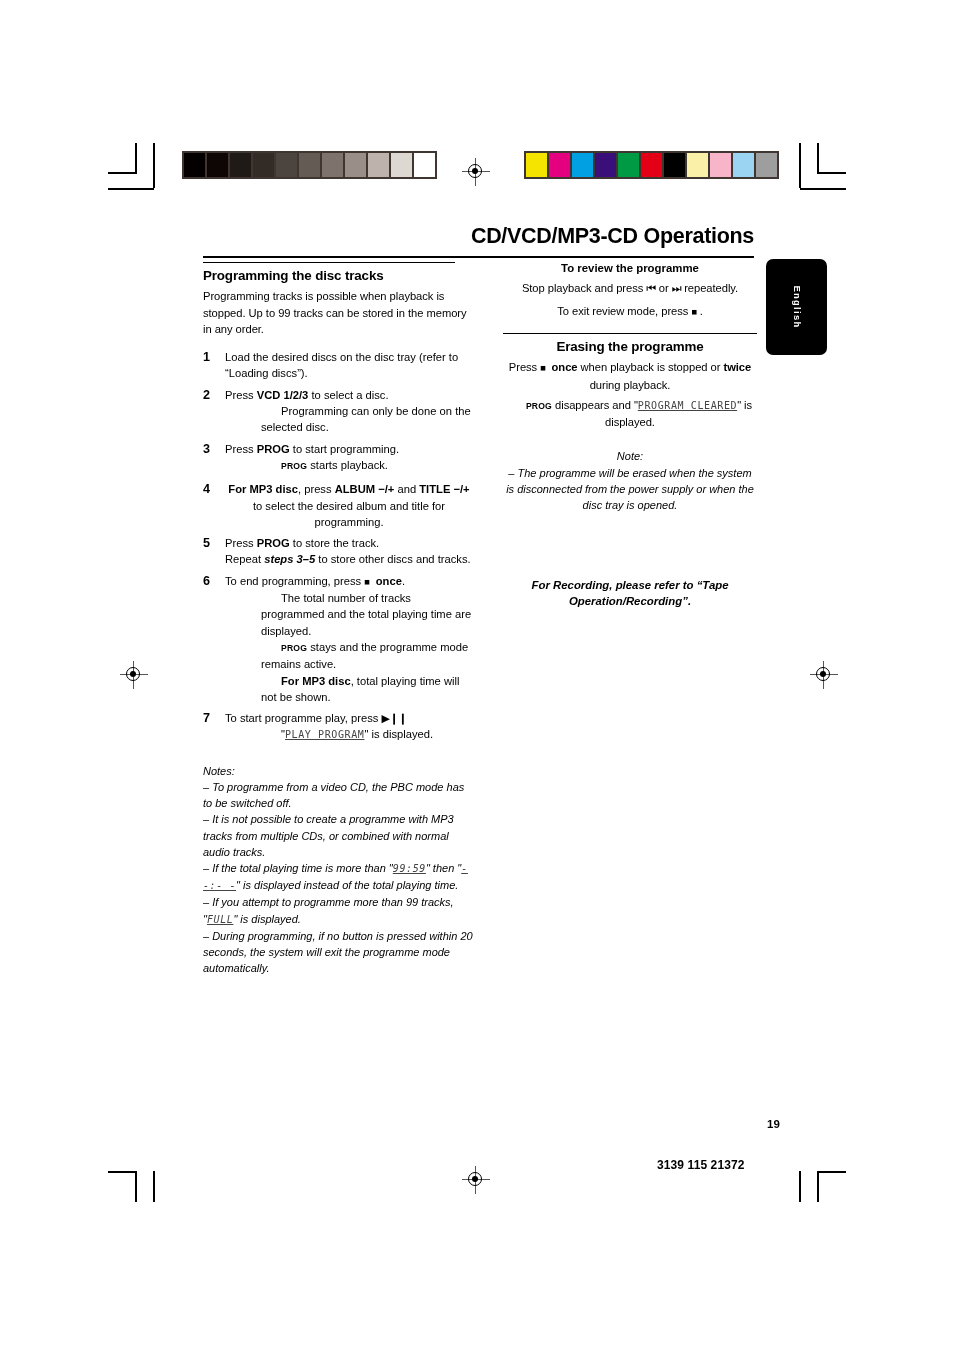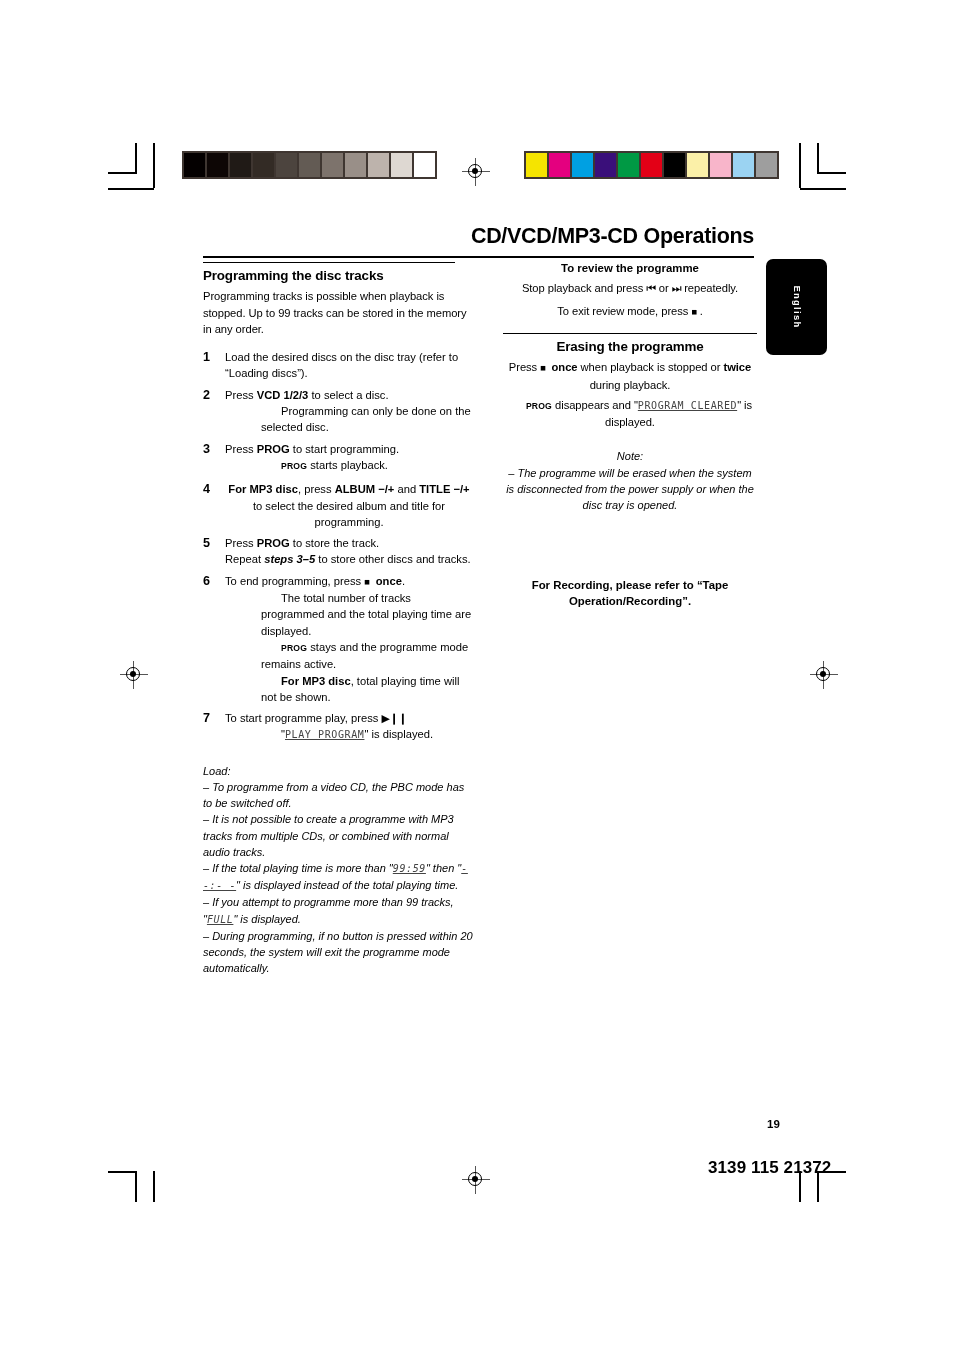--- a/index.html
+++ b/index.html
@@ -163,20 +163,21 @@
   .notes {
     font-style: italic;
     font-size: 11px;
     line-height: 16.2px;
   }
   .notes .nlabel { font-style: italic; }
   .notes p { margin: 0; }
 
   .bold-note {
     font-weight: bold;
+    font-style: italic;
     font-size: 11.4px;
     line-height: 16.3px;
   }
 
   .gap-lg { height: 26px; }
   .gap-md { height: 14px; }
   .gap-sm { height: 8px; }
 
   
   .lang-tab {
@@ -202,23 +203,23 @@
 
   .page-num {
     position: absolute;
     left: 767px;
     top: 1118px;
     font-size: 11.5px;
     font-weight: bold;
   }
   .doc-code {
     position: absolute;
-    left: 708px;
+    left: 657px;
     top: 1158px;
-    font-size: 17px;
+    font-size: 12px;
     font-weight: bold;
     letter-spacing: 0.1px;
   }
 
   
   .glyph { font-size: 11px; letter-spacing: -0.5px; }
   .glyph-stop { font-size: 9.5px; }
 </style>
 </head>
 <body>
@@ -346,21 +347,21 @@
 
   <div class="step">
     <span class="num">7</span>
     <span class="line"><span>To start programme play, press </span><span class="glyph">▶❙❙</span></span>
     <span class="indent"><span>"</span><span class="lcd">PLAY PROGRAM</span><span>" is displayed.</span></span>
   </div>
 
   <div class="gap-md"></div>
 
   <div class="notes">
-    <p class="nlabel">Load:</p>
+    <p class="nlabel">Notes:</p>
     <p>–  To programme from a video CD, the PBC mode has to be switched off.</p>
     <p>–  It is not possible to create a programme with MP3 tracks from multiple CDs, or combined with normal audio tracks.</p>
     <p><span>–  If the total playing time is more than "</span><span class="lcd">99:59</span><span>" then "</span><span class="lcd">- -:- -</span><span>" is displayed instead of the total playing time.</span></p>
     <p><span>–  If you attempt to programme more than 99 tracks, "</span><span class="lcd">FULL</span><span>" is displayed.</span></p>
     <p>–  During programming, if no button is pressed within 20 seconds, the system will exit the programme mode automatically.</p>
   </div>
 </div>
 
 <div class="col-right">
 

